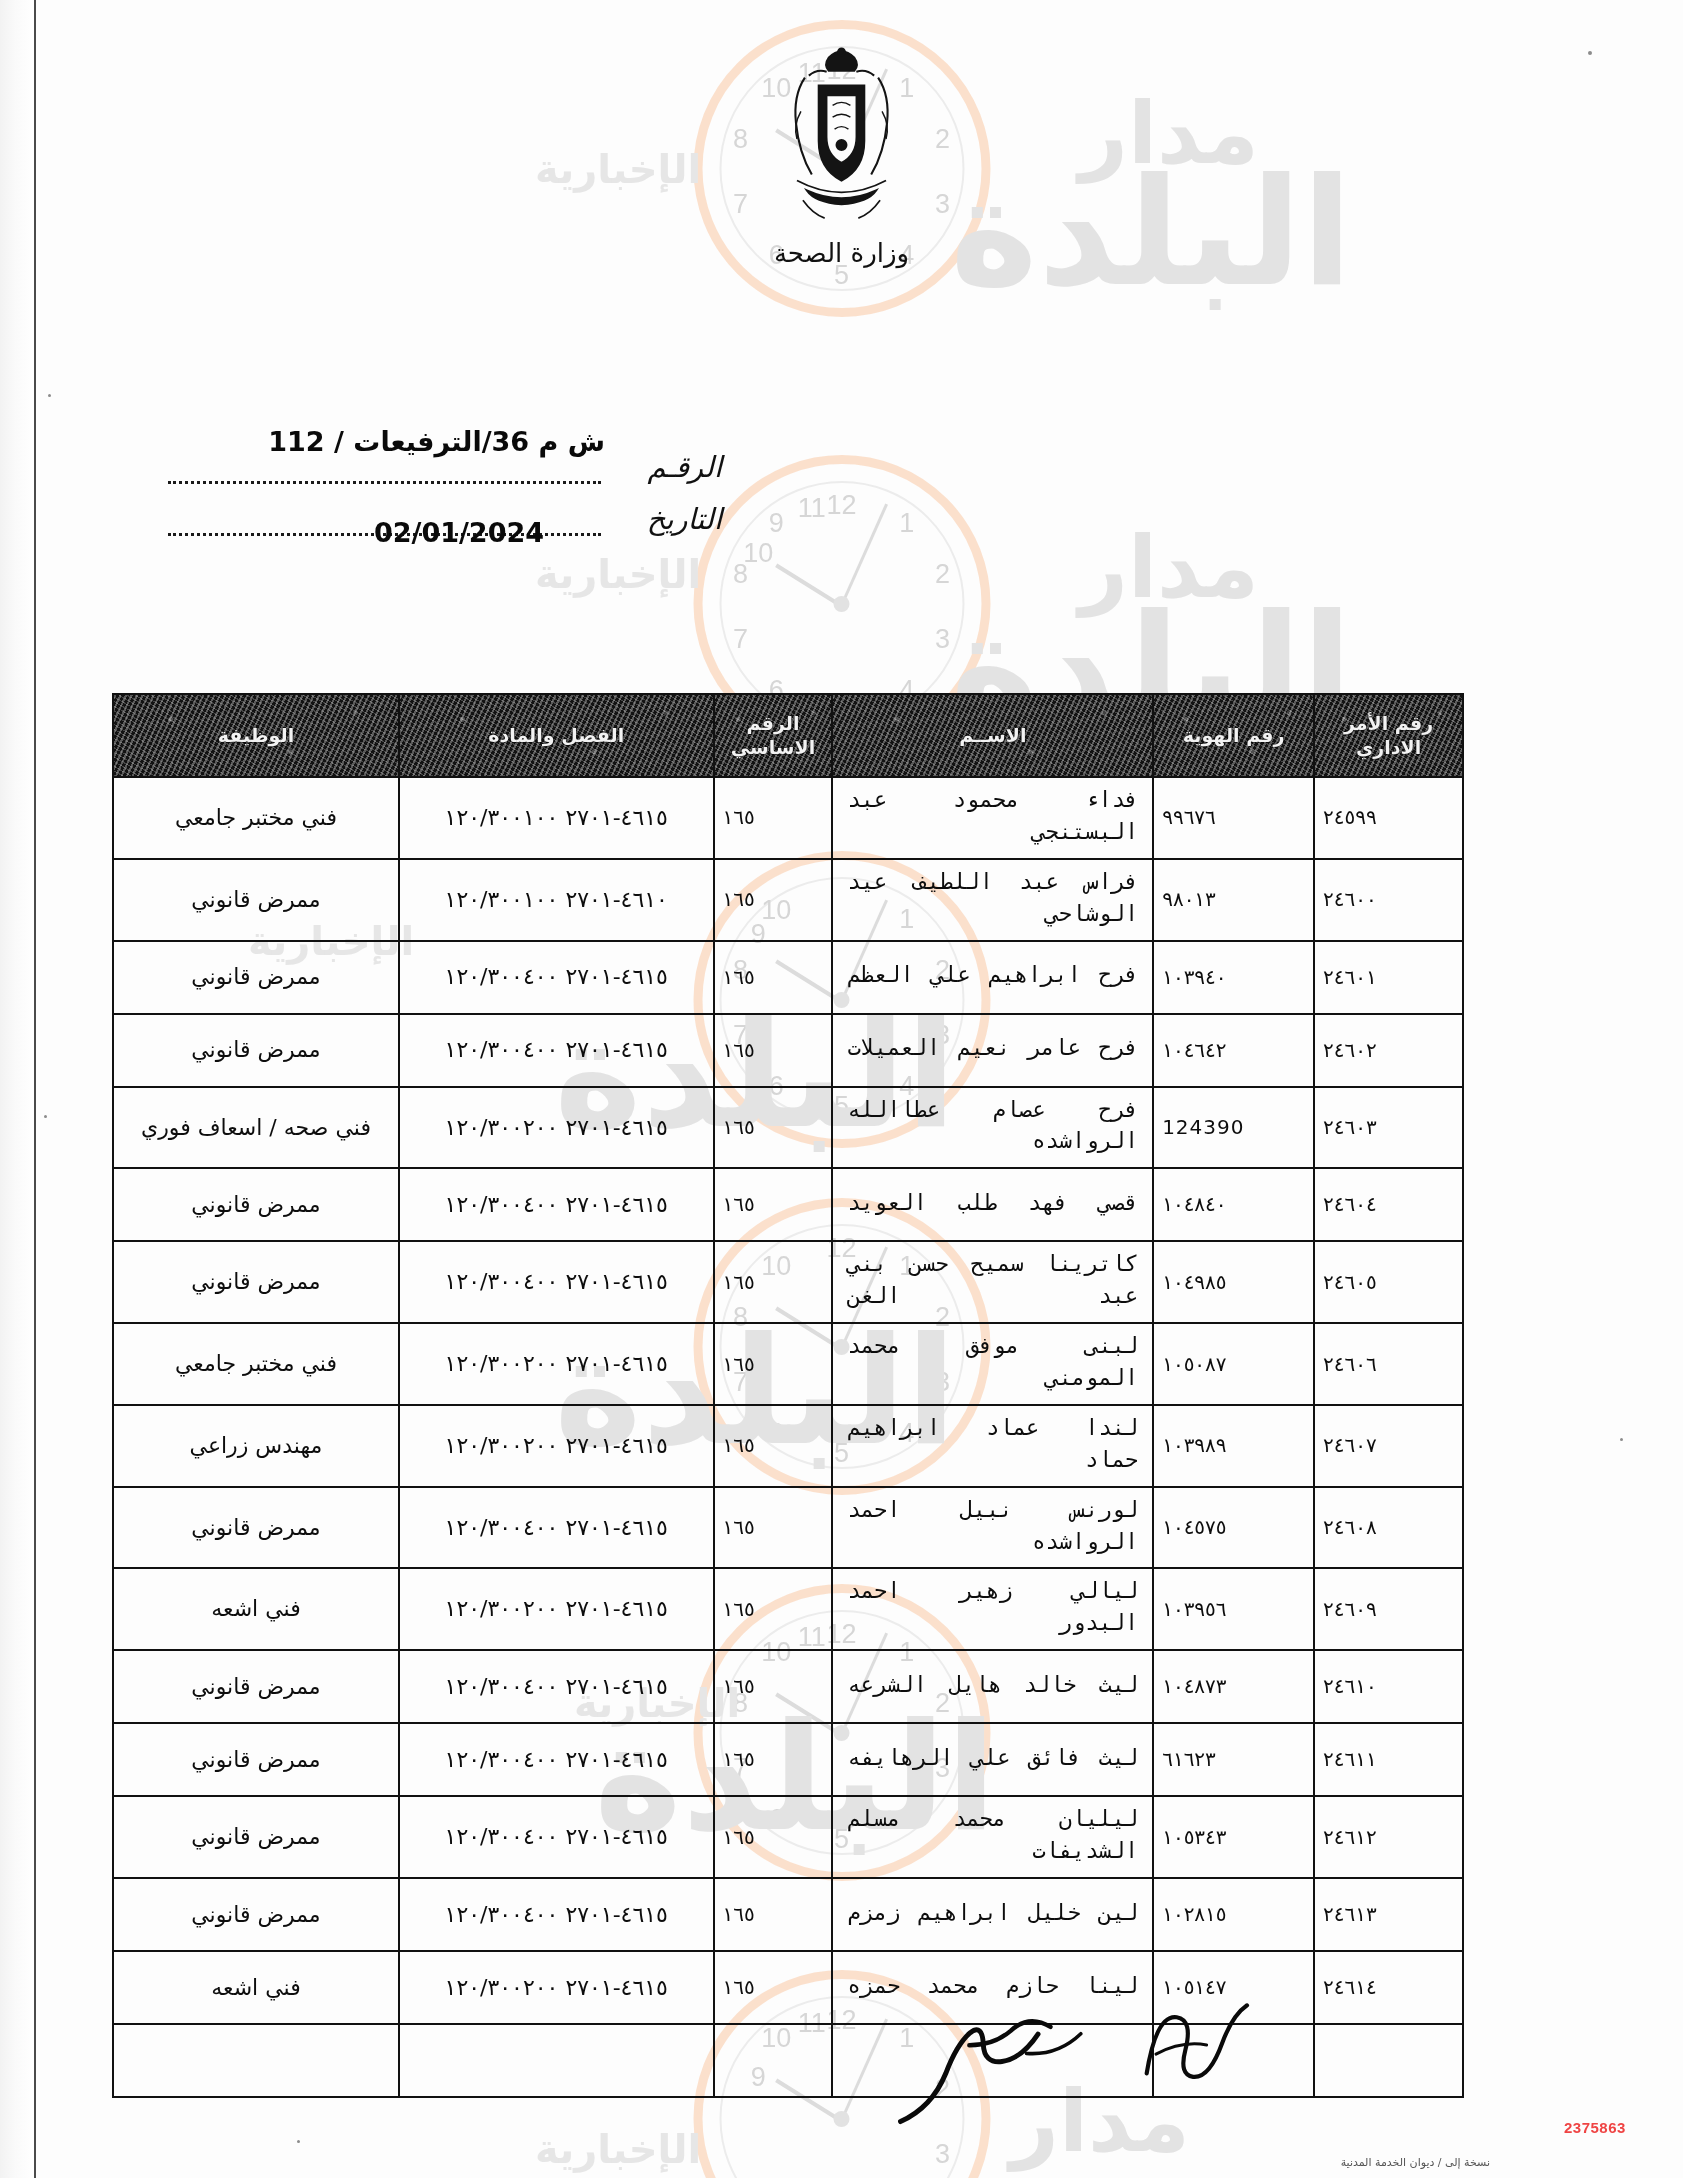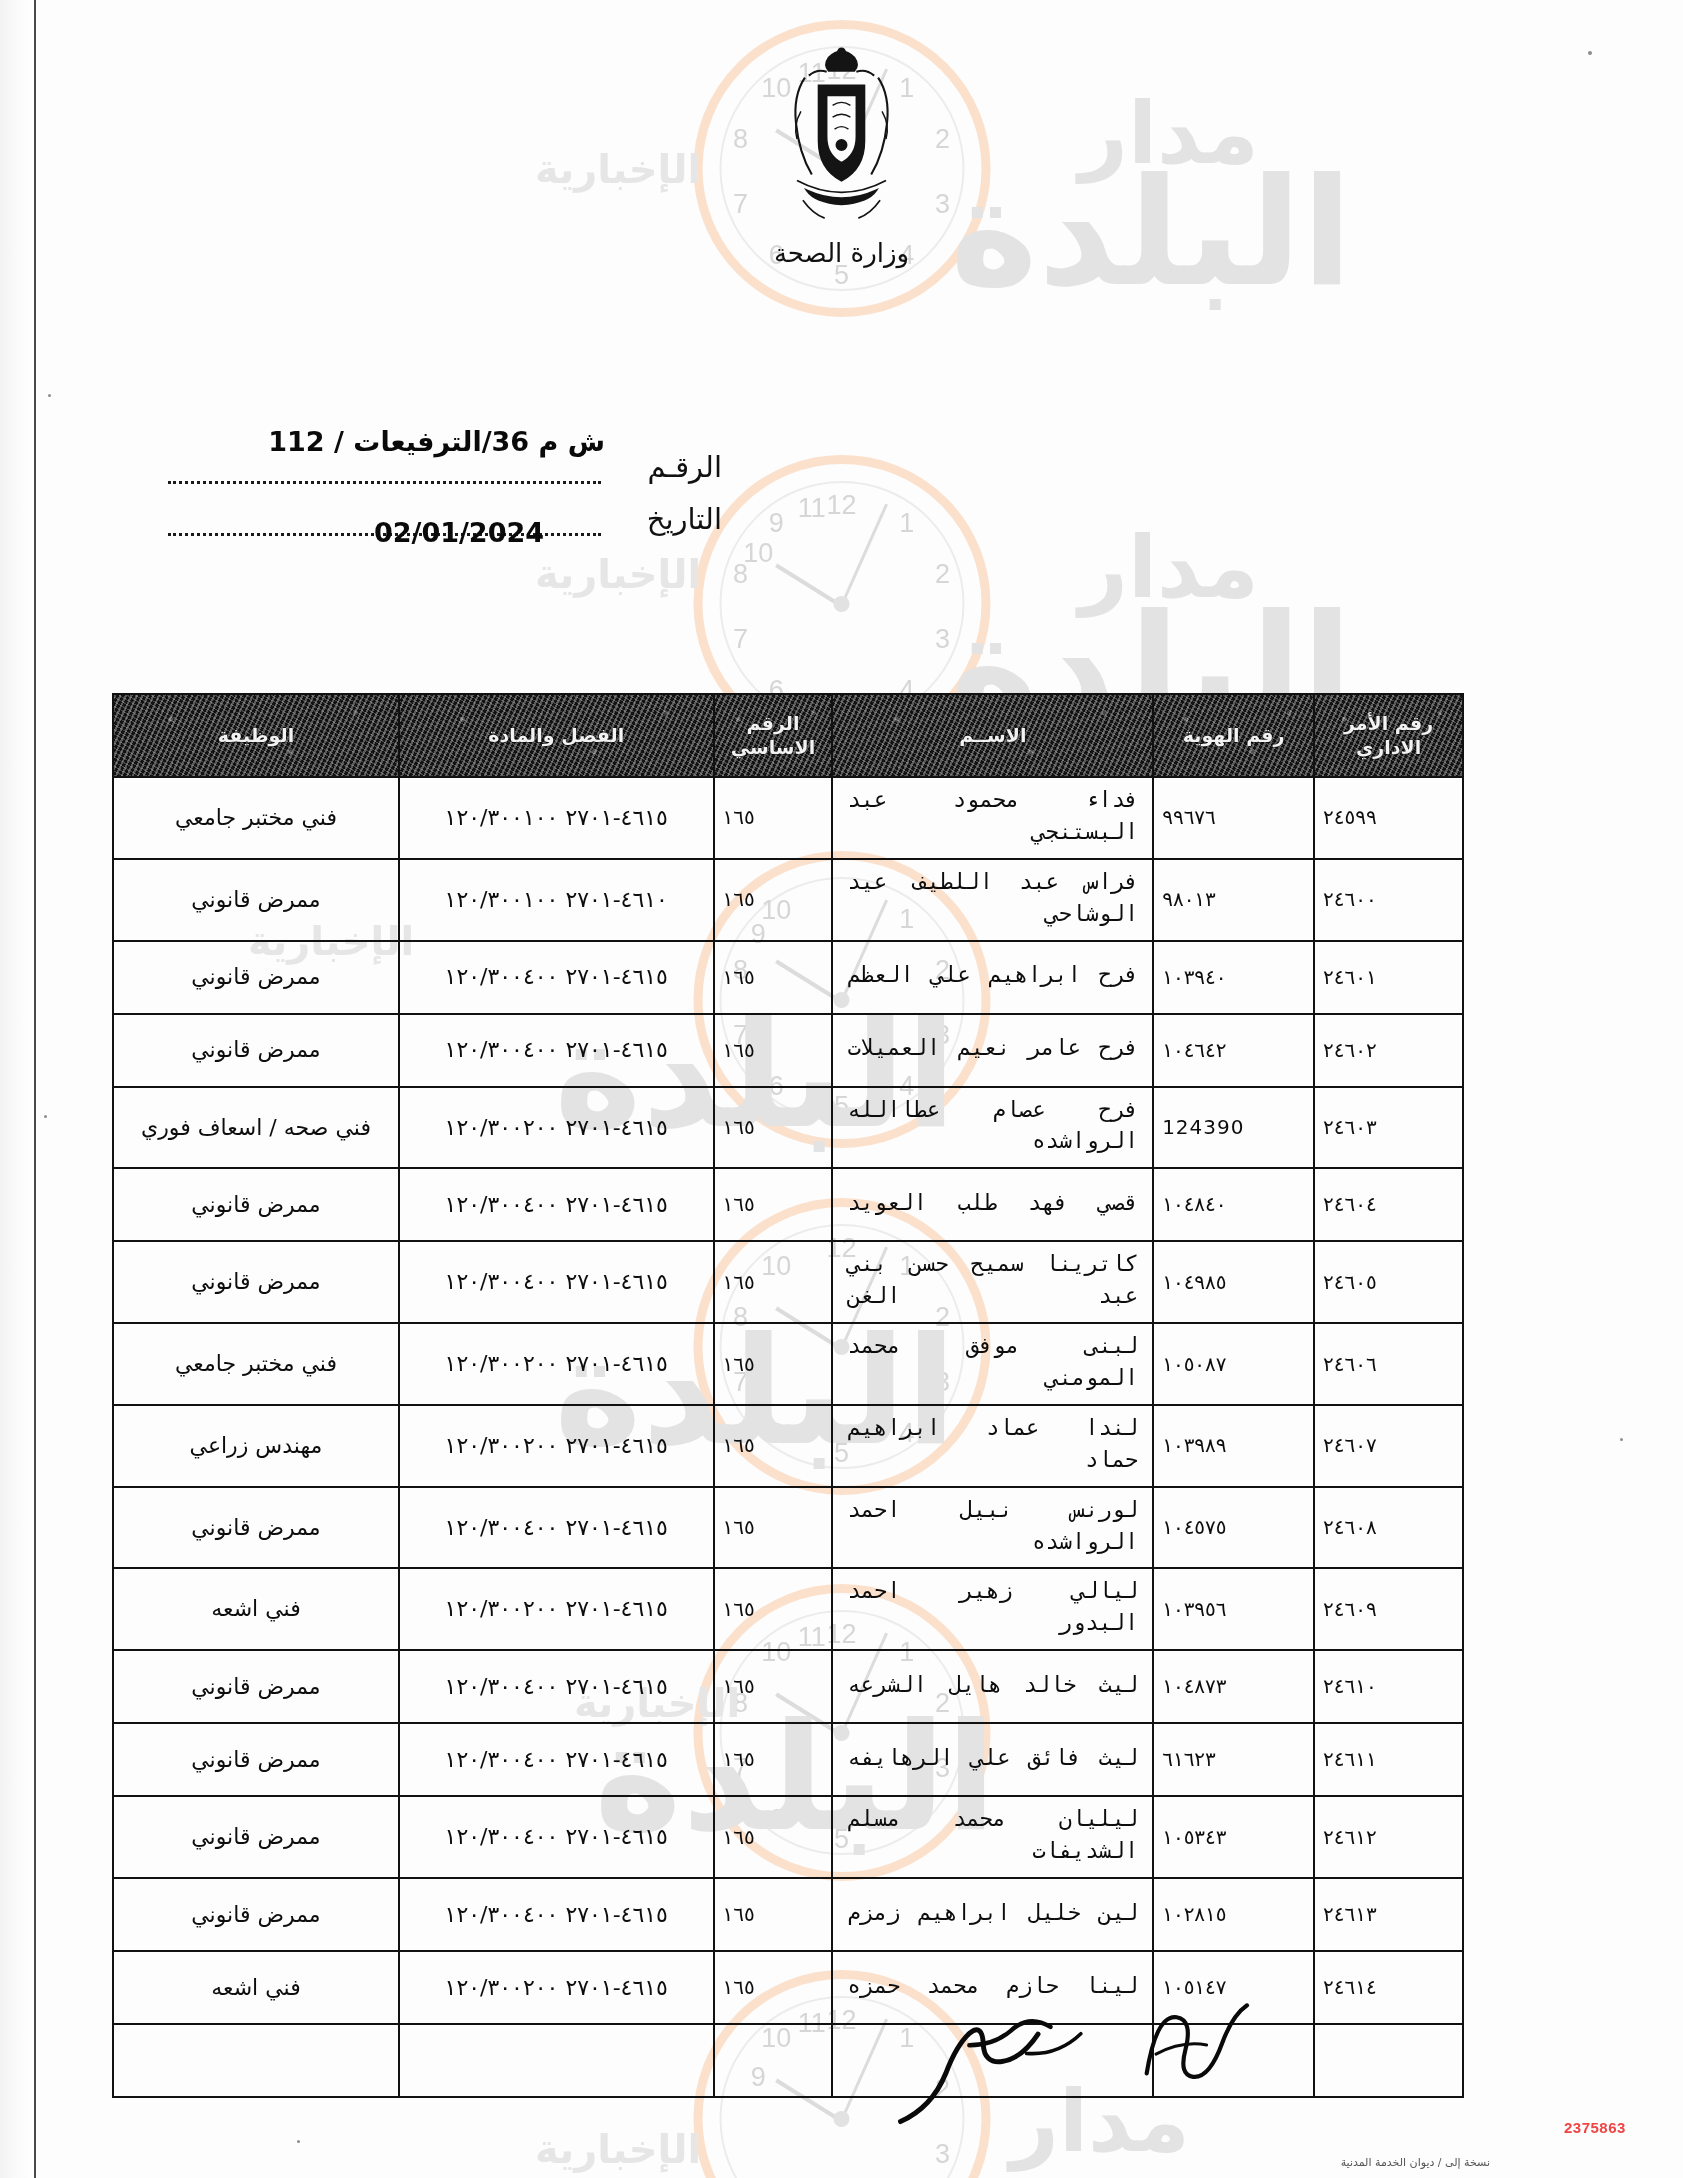--- a/index.html
+++ b/index.html
@@ -138,20 +138,21 @@
     text-align: left;
     direction: rtl;
   }
   .ref-row {
     display: flex;
     align-items: flex-end;
     justify-content: space-between;
     gap: 8px;
     margin-bottom: 4px;
     height: 48px;
+    font-style: italic;
   }
   .ref-label {
     font-size: 29px;
     color: #111;
     font-family: "DejaVu Sans", sans-serif;
     white-space: nowrap;
     width: 109px;
     text-align: right;
     flex: 0 0 auto;
     letter-spacing: 1px;

